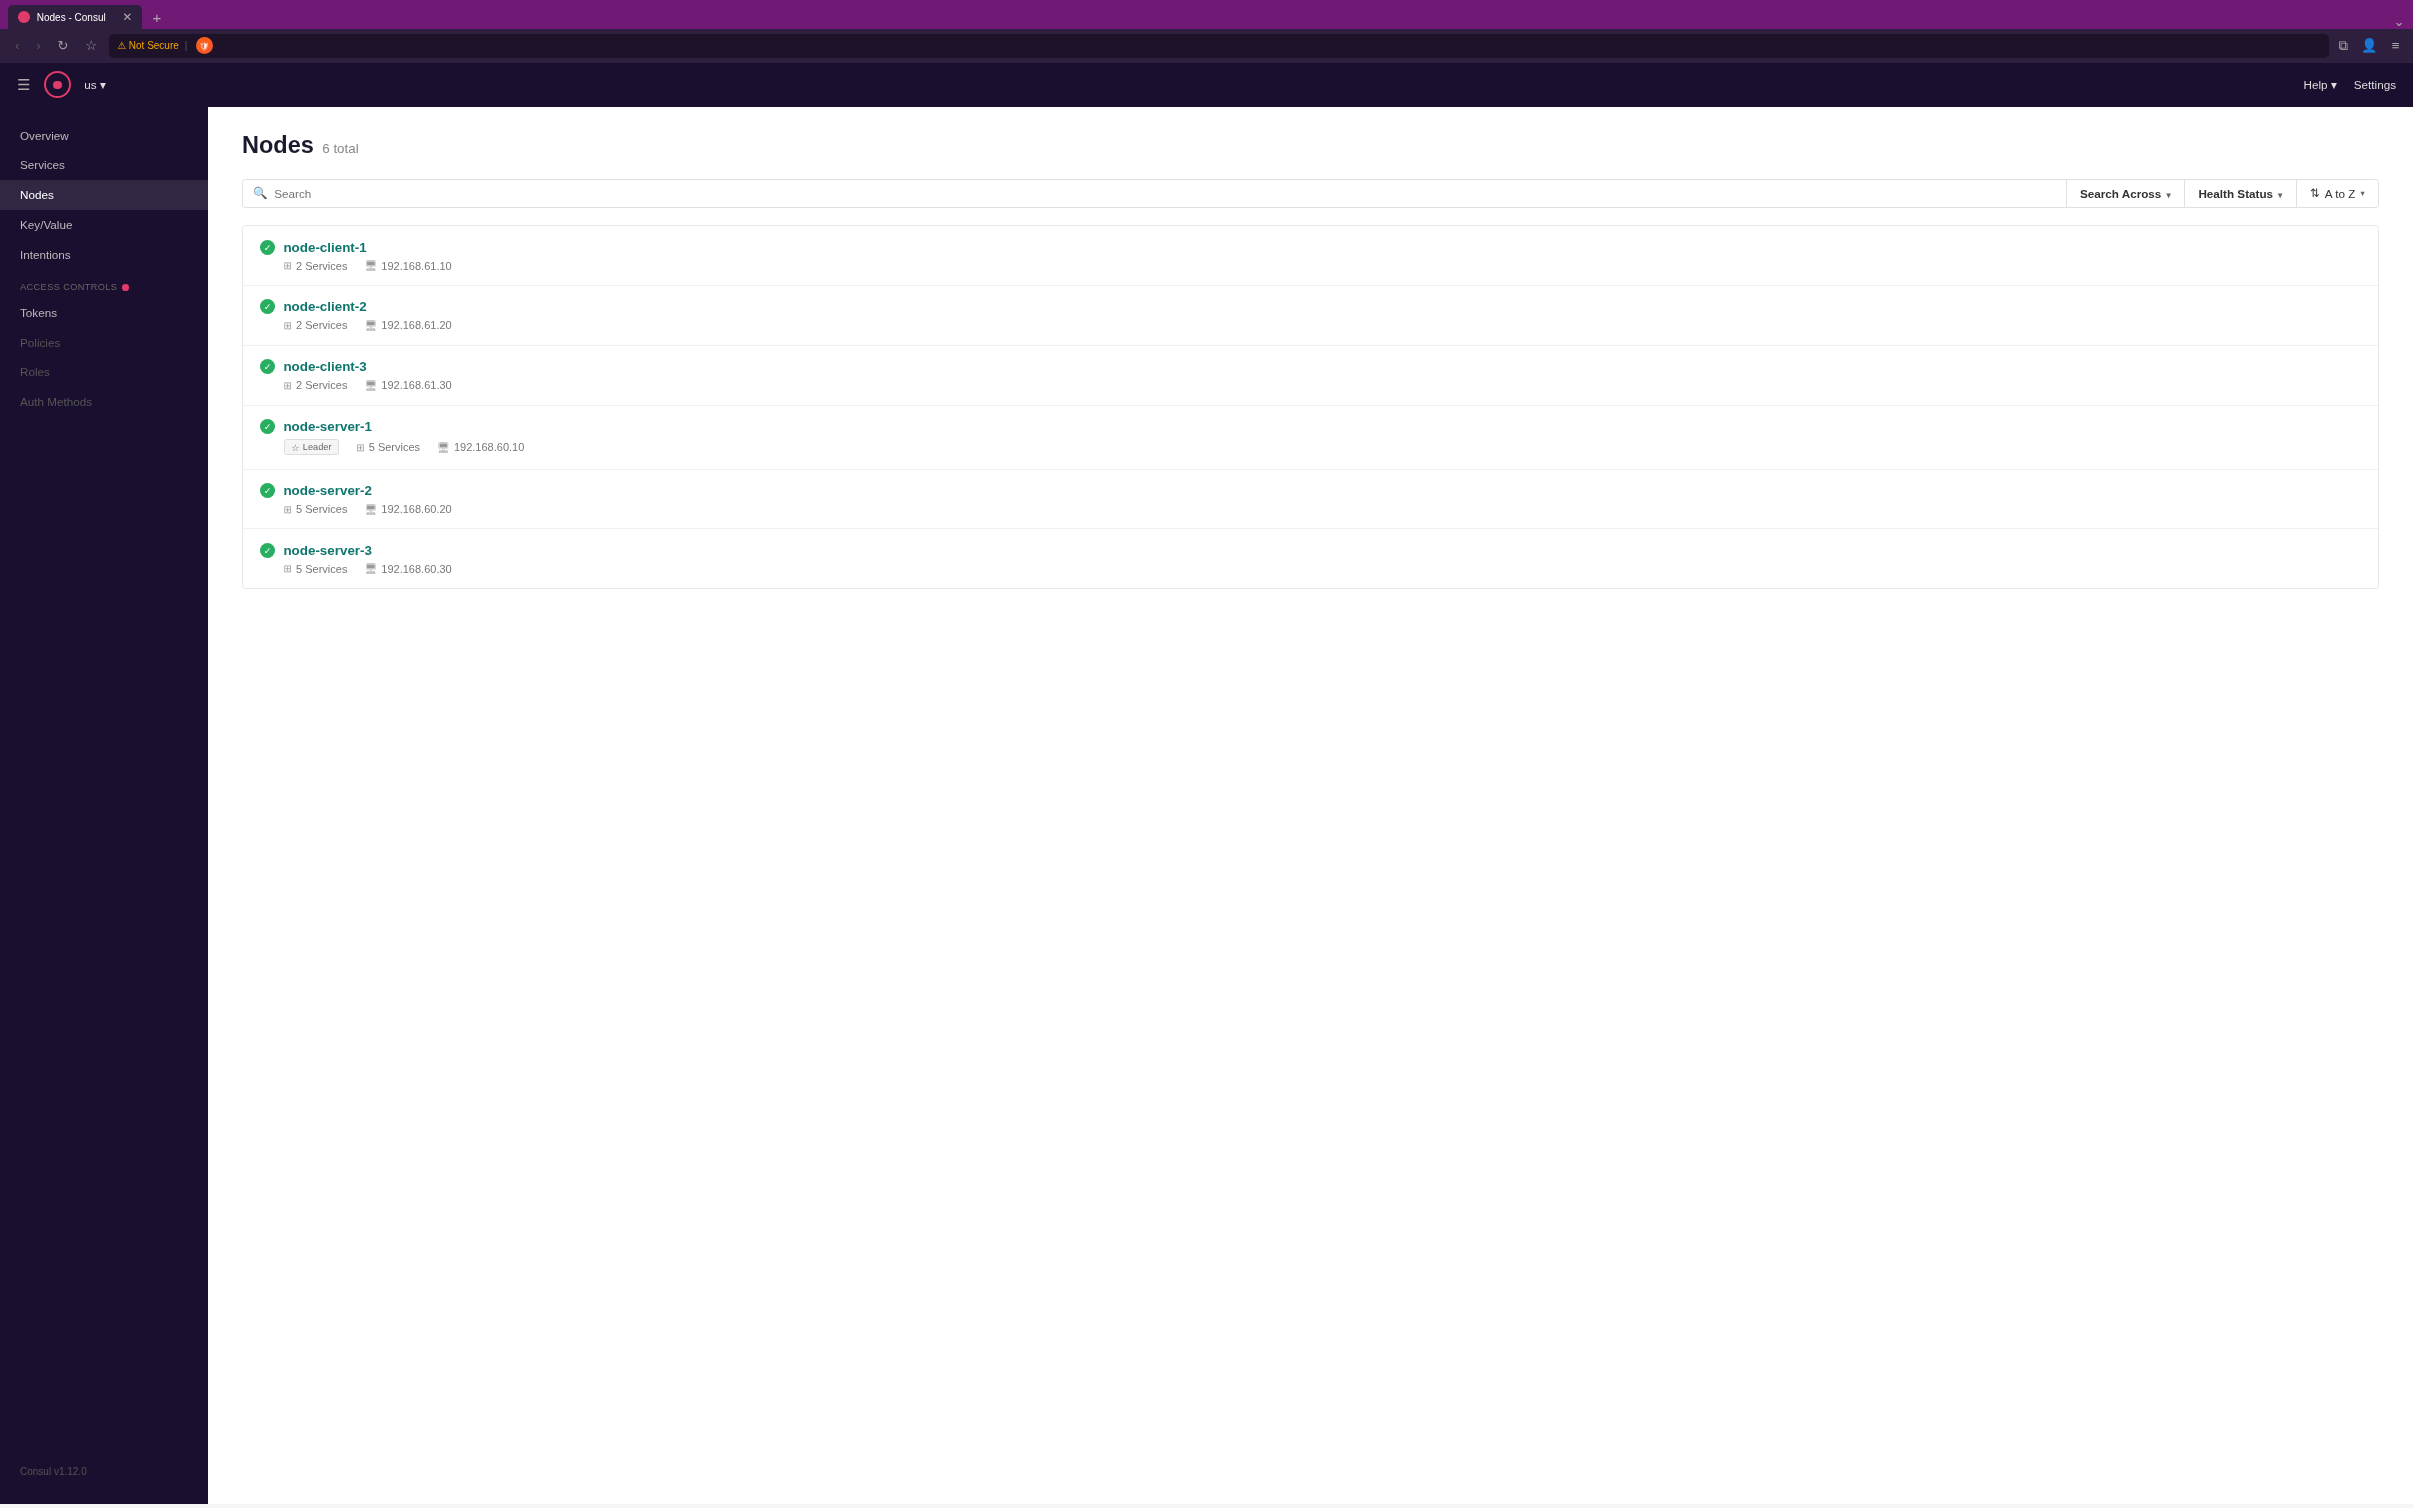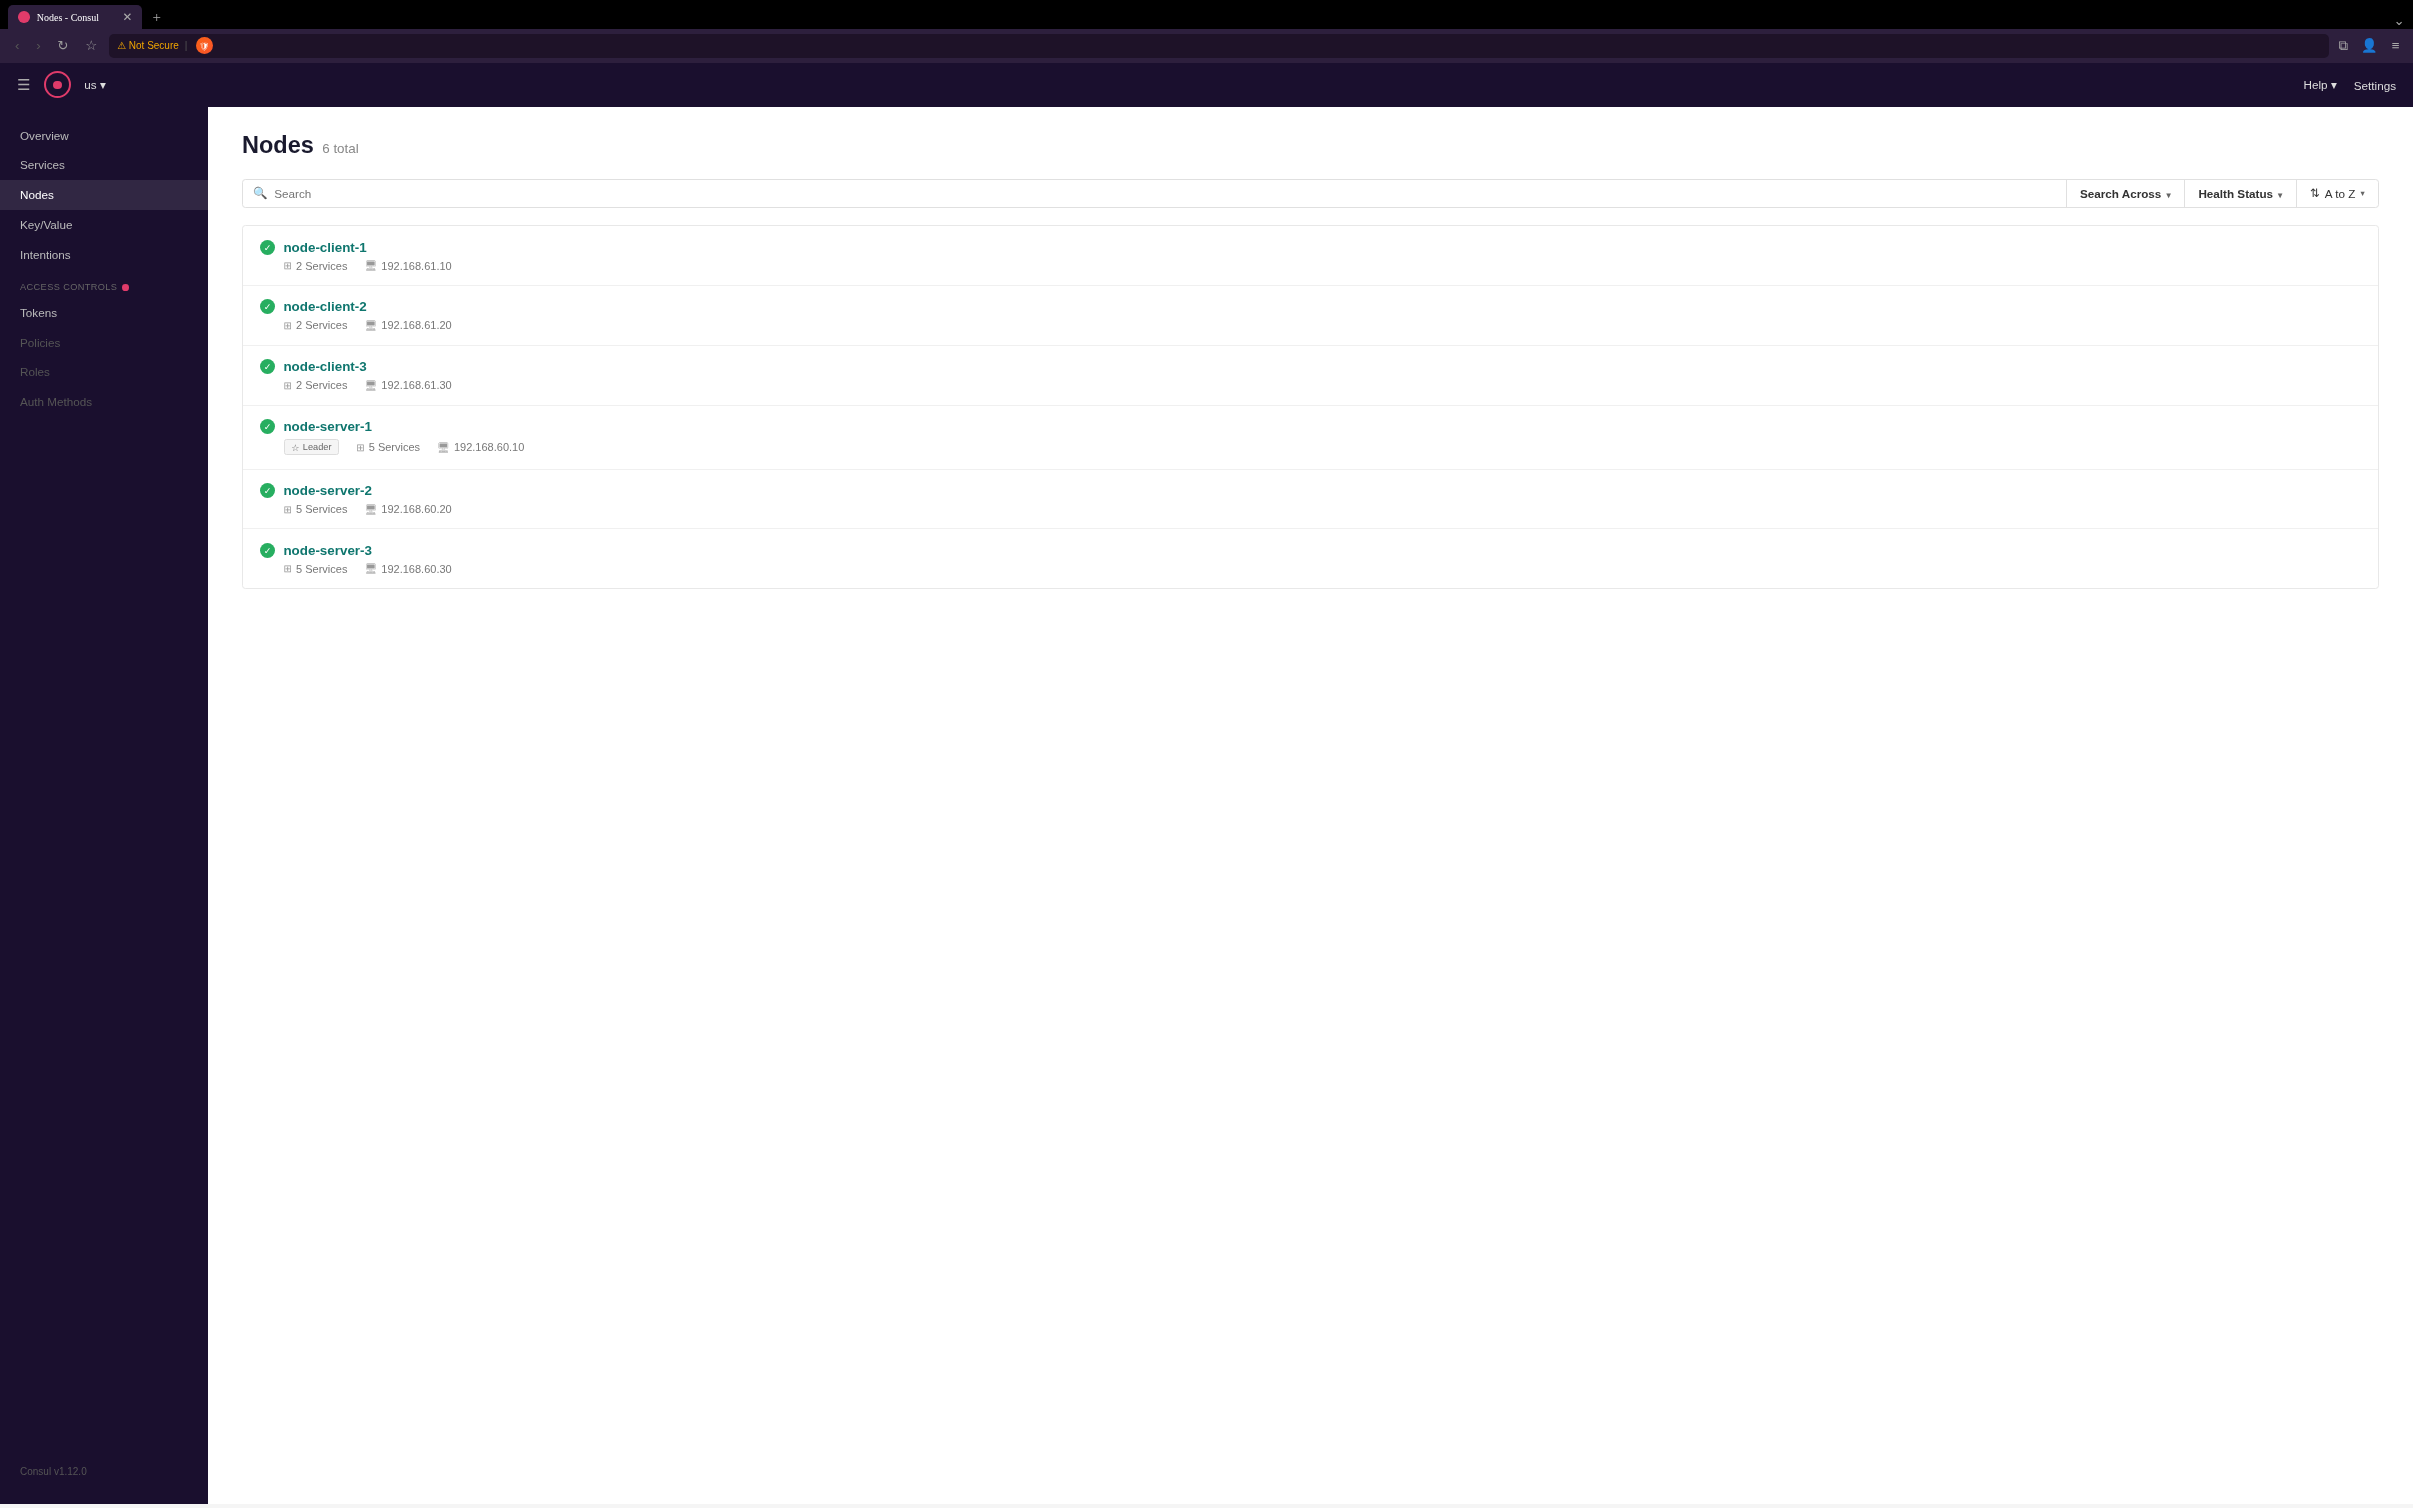--- a/index.html
+++ b/index.html
@@ -5,24 +5,23 @@
     * { box-sizing: border-box; margin: 0; padding: 0; }
     body { font-family: -apple-system, BlinkMacSystemFont, 'Segoe UI', sans-serif; background: #f5f5f5; }
 
     
     .browser-chrome {
       background: #2d1f3d;
       width: 100%;
     }
     .tab-bar {
       display: flex; align-items: flex-end;
-      background: #000000;
+      background: #701a75;
       padding: 5px 8.4px 0 8.4px;
       gap: 3.4px;
-      font-family: Liberation Serif, serif;
     }
     .browser-tab {
       display: flex; align-items: center; gap: 6.7px;
       background: #2d1f3d;
       color: #fff;
       padding: 5px 10px;
       border-radius: 5px 5px 0 0;
       font-size: 10px;
       min-width: 134px;
     }
@@ -138,21 +137,21 @@
       background: #e03b6a;
     }
     .datacenter-selector {
       display: flex; align-items: flex-start; gap: 3.4px;
       color: #ddd;
       font-size: 11.7px;
       cursor: pointer;
     }
     .header-right {
       margin-left: auto;
-      display: flex; align-items: flex-end; gap: 17px;
+      display: flex; align-items: flex-start; gap: 17px;
     }
     .header-help {
       display: flex; align-items: center; gap: 3.4px;
       color: #ddd;
       font-size: 11.7px;
       cursor: pointer;
     }
     .header-settings {
       color: #ddd;
       font-size: 11.7px;

